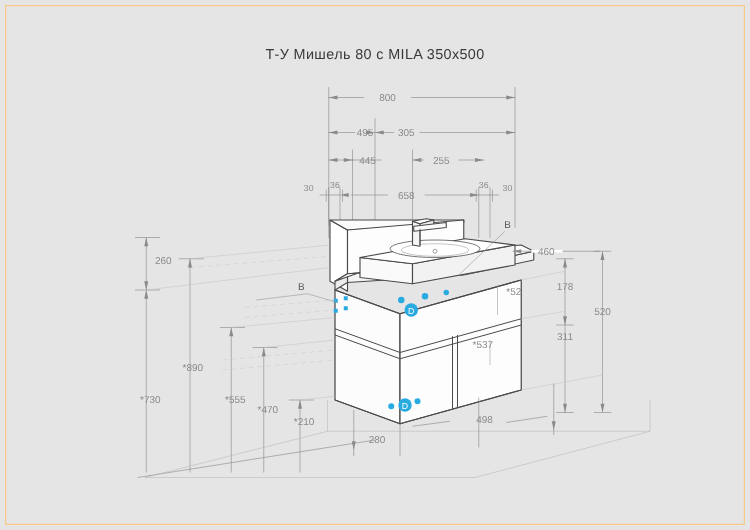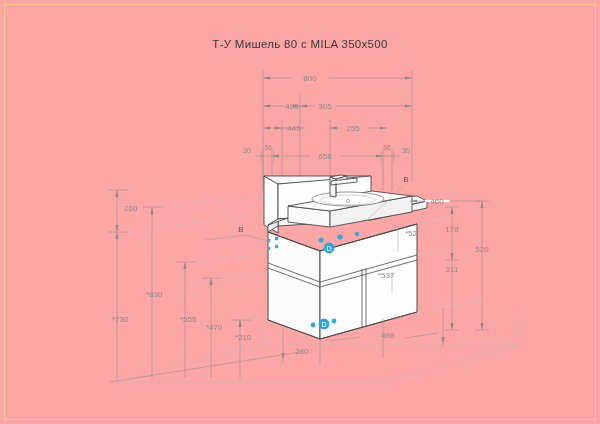--- a/index.html
+++ b/index.html
@@ -1,18 +1,18 @@
 <!DOCTYPE html>
 <html><head>
 <meta charset="utf-8">
 <style>
   html,body{margin:0;padding:0;background:#ffffff;}
   body{width:600px;height:424px;overflow:hidden;
        font-family:"Liberation Sans",sans-serif;}
-  #page{position:relative;width:600px;height:424px;background:#fca5a5;box-sizing:border-box;}
+  #page{position:relative;width:600px;height:424px;background:#e5e5e5;box-sizing:border-box;}
   #frame{position:absolute;left:4px;top:4px;width:592px;height:416px;
          border:1.5px solid #f7c98a;box-sizing:border-box;pointer-events:none;}
   #title{position:absolute;left:0;top:38px;width:600px;text-align:center;
          font-size:11.5px;color:#3a3a3a;letter-spacing:.3px;}
   #canvas{position:absolute;left:0;top:0;width:600px;height:424px;}
   .dimtxt{fill:#8a8a8a;font-family:"Liberation Sans",sans-serif;font-size:8px;}
   .dimtxt.sm{font-size:7px;}
   .lbl{fill:#555;font-family:"Liberation Sans",sans-serif;font-size:8px;}
 </style>
 </head>

